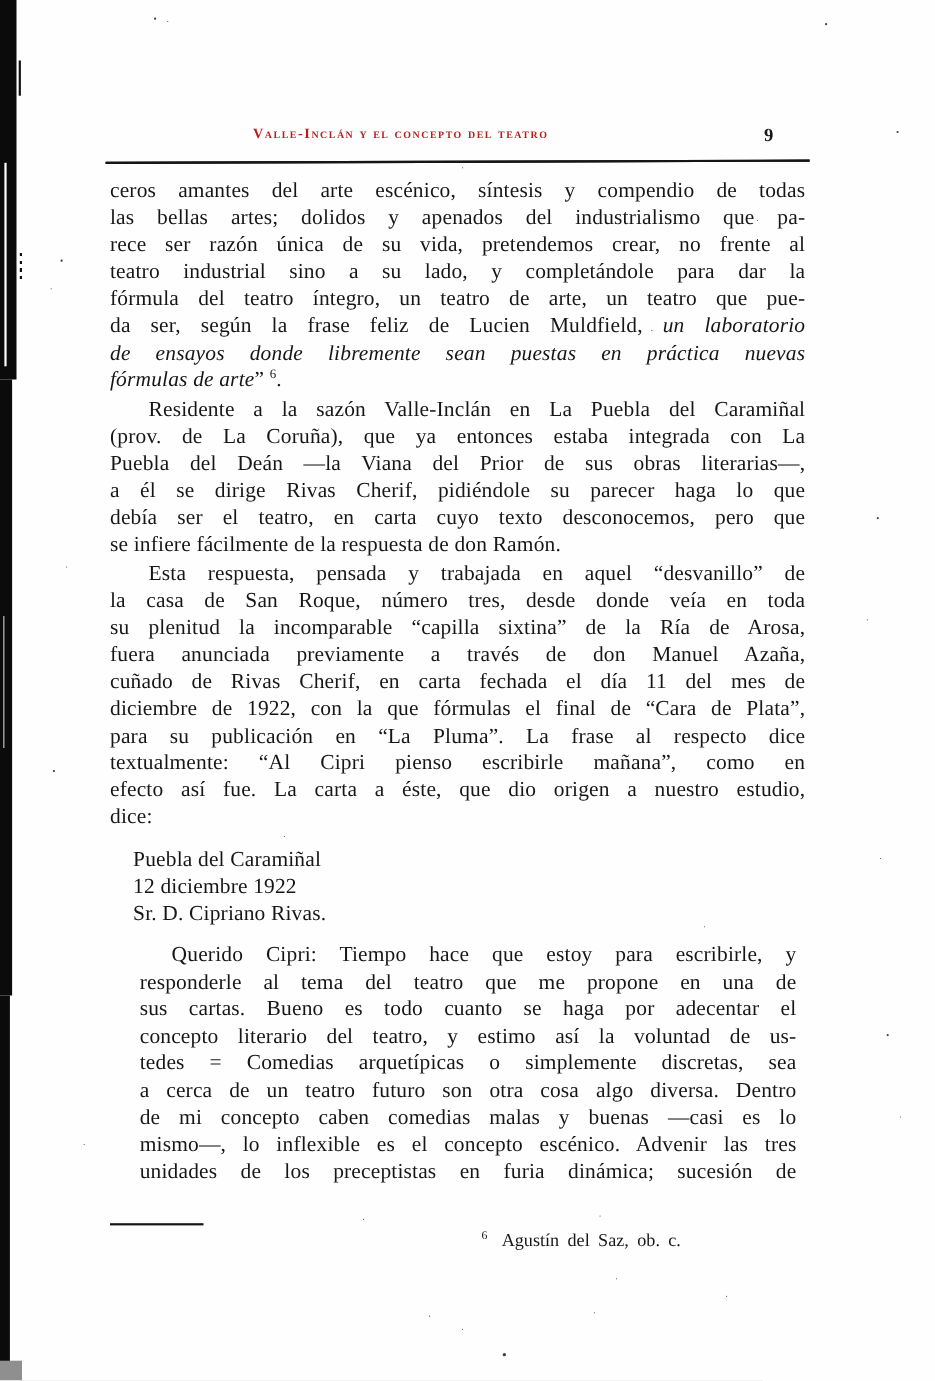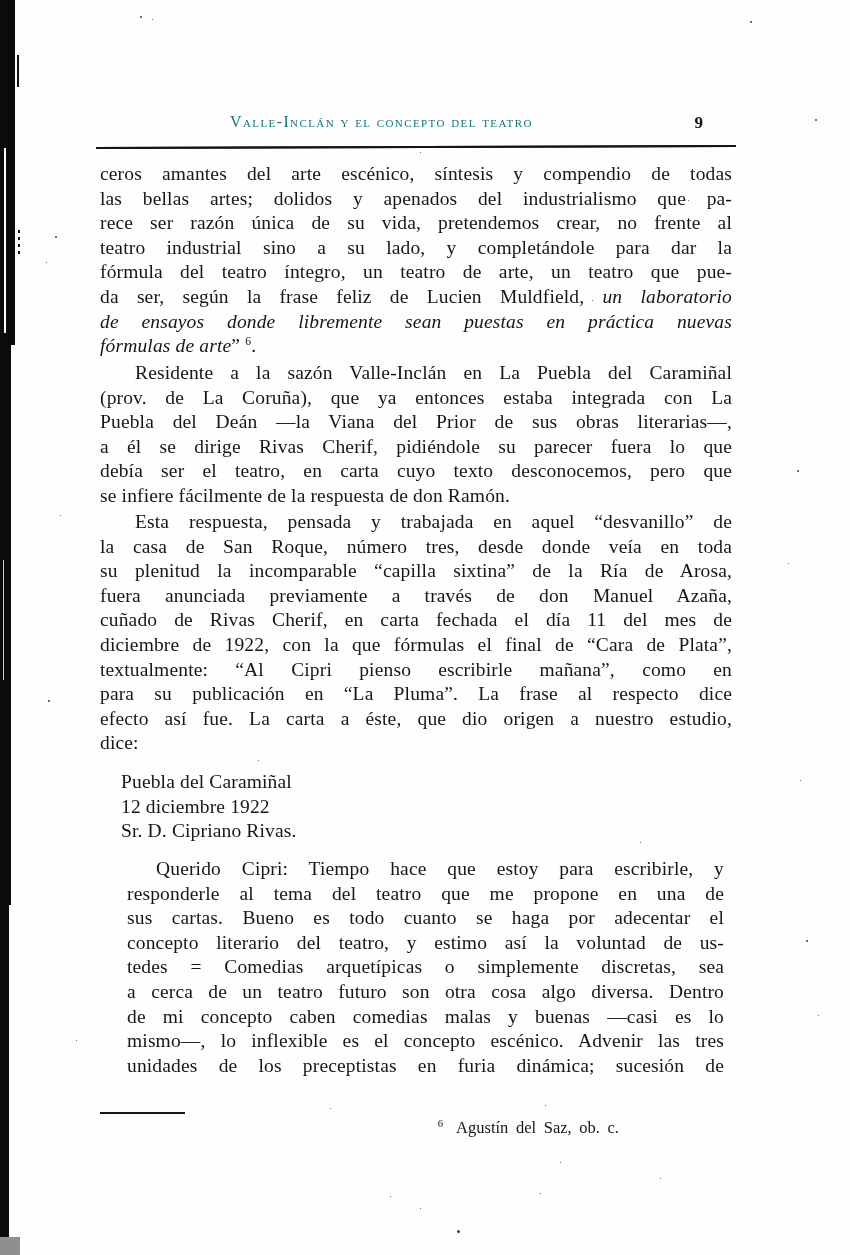--- a/index.html
+++ b/index.html
@@ -7,22 +7,22 @@
     position:relative;width:850px;height:1255px;margin:0 auto;
     background:#fefefe;color:#161616;overflow:hidden;
     font-family:"Liberation Serif","DejaVu Serif",serif;
   }
   .abs{position:absolute;}
 
   
   .running-header{left:100px;top:113px;width:632px;height:22px;}
   .header-title{
     position:absolute;left:130px;top:0;
-    font-variant:small-caps;font-weight:400;font-size:16px;
-    letter-spacing:1.4px;white-space:nowrap;color:#0f766e;
+    font-variant:small-caps;font-weight:700;font-size:13px;
+    letter-spacing:1.4px;white-space:nowrap;color:#b91c1c;
   }
   .page-number{position:absolute;right:29px;top:0;font-size:17px;font-weight:700;}
   .header-rule{left:96px;top:146px;width:640px;height:2.4px;background:#151515;
     transform:rotate(-0.18deg);box-shadow:0 0 0.5px #151515;}
 
   
   .textblock{font-size:19.5px;}
   .main-col{left:100px;width:632px;}
   .letter-head-col{left:121px;width:600px;}
   .letter-col{left:127px;width:597px;}
@@ -88,34 +88,34 @@
       <div class="line">fórmula del teatro íntegro, un teatro de arte, un teatro que pue-</div>
       <div class="line"><span>da ser, según la frase feliz de Lucien Muldfield, </span><i>un laboratorio</i></div>
       <div class="line"><i>de ensayos donde libremente sean puestas en práctica nuevas</i></div>
       <div class="line"><i>fórmulas de arte</i><span>” </span><sup>6</sup><span>.</span></div>
     </div>
 
   <div class="abs textblock main-col para indent-first" style="top:361px">
       <div class="line">Residente a la sazón Valle-Inclán en La Puebla del Caramiñal</div>
       <div class="line">(prov. de La Coruña), que ya entonces estaba integrada con La</div>
       <div class="line">Puebla del Deán —la Viana del Prior de sus obras literarias—,</div>
-      <div class="line">a él se dirige Rivas Cherif, pidiéndole su parecer fuera lo que</div>
+      <div class="line">a él se dirige Rivas Cherif, pidiéndole su parecer haga lo que</div>
       <div class="line">debía ser el teatro, en carta cuyo texto desconocemos, pero que</div>
       <div class="line">se infiere fácilmente de la respuesta de don Ramón.</div>
     </div>
 
   <div class="abs textblock main-col para indent-first" style="top:510px">
       <div class="line">Esta respuesta, pensada y trabajada en aquel “desvanillo” de</div>
       <div class="line">la casa de San Roque, número tres, desde donde veía en toda</div>
       <div class="line">su plenitud la incomparable “capilla sixtina” de la Ría de Arosa,</div>
       <div class="line">fuera anunciada previamente a través de don Manuel Azaña,</div>
       <div class="line">cuñado de Rivas Cherif, en carta fechada el día 11 del mes de</div>
       <div class="line">diciembre de 1922, con la que fórmulas el final de “Cara de Plata”,</div>
+      <div class="line">para su publicación en “La Pluma”. La frase al respecto dice</div>
       <div class="line">textualmente: “Al Cipri pienso escribirle mañana”, como en</div>
-      <div class="line">para su publicación en “La Pluma”. La frase al respecto dice</div>
       <div class="line">efecto así fue. La carta a éste, que dio origen a nuestro estudio,</div>
       <div class="line">dice:</div>
     </div>
 
   <div class="abs textblock letter-head-col plain" style="top:770px">
       <div class="line">Puebla del Caramiñal</div>
       <div class="line">12 diciembre 1922</div>
       <div class="line">Sr. D. Cipriano Rivas.</div>
     </div>
 

